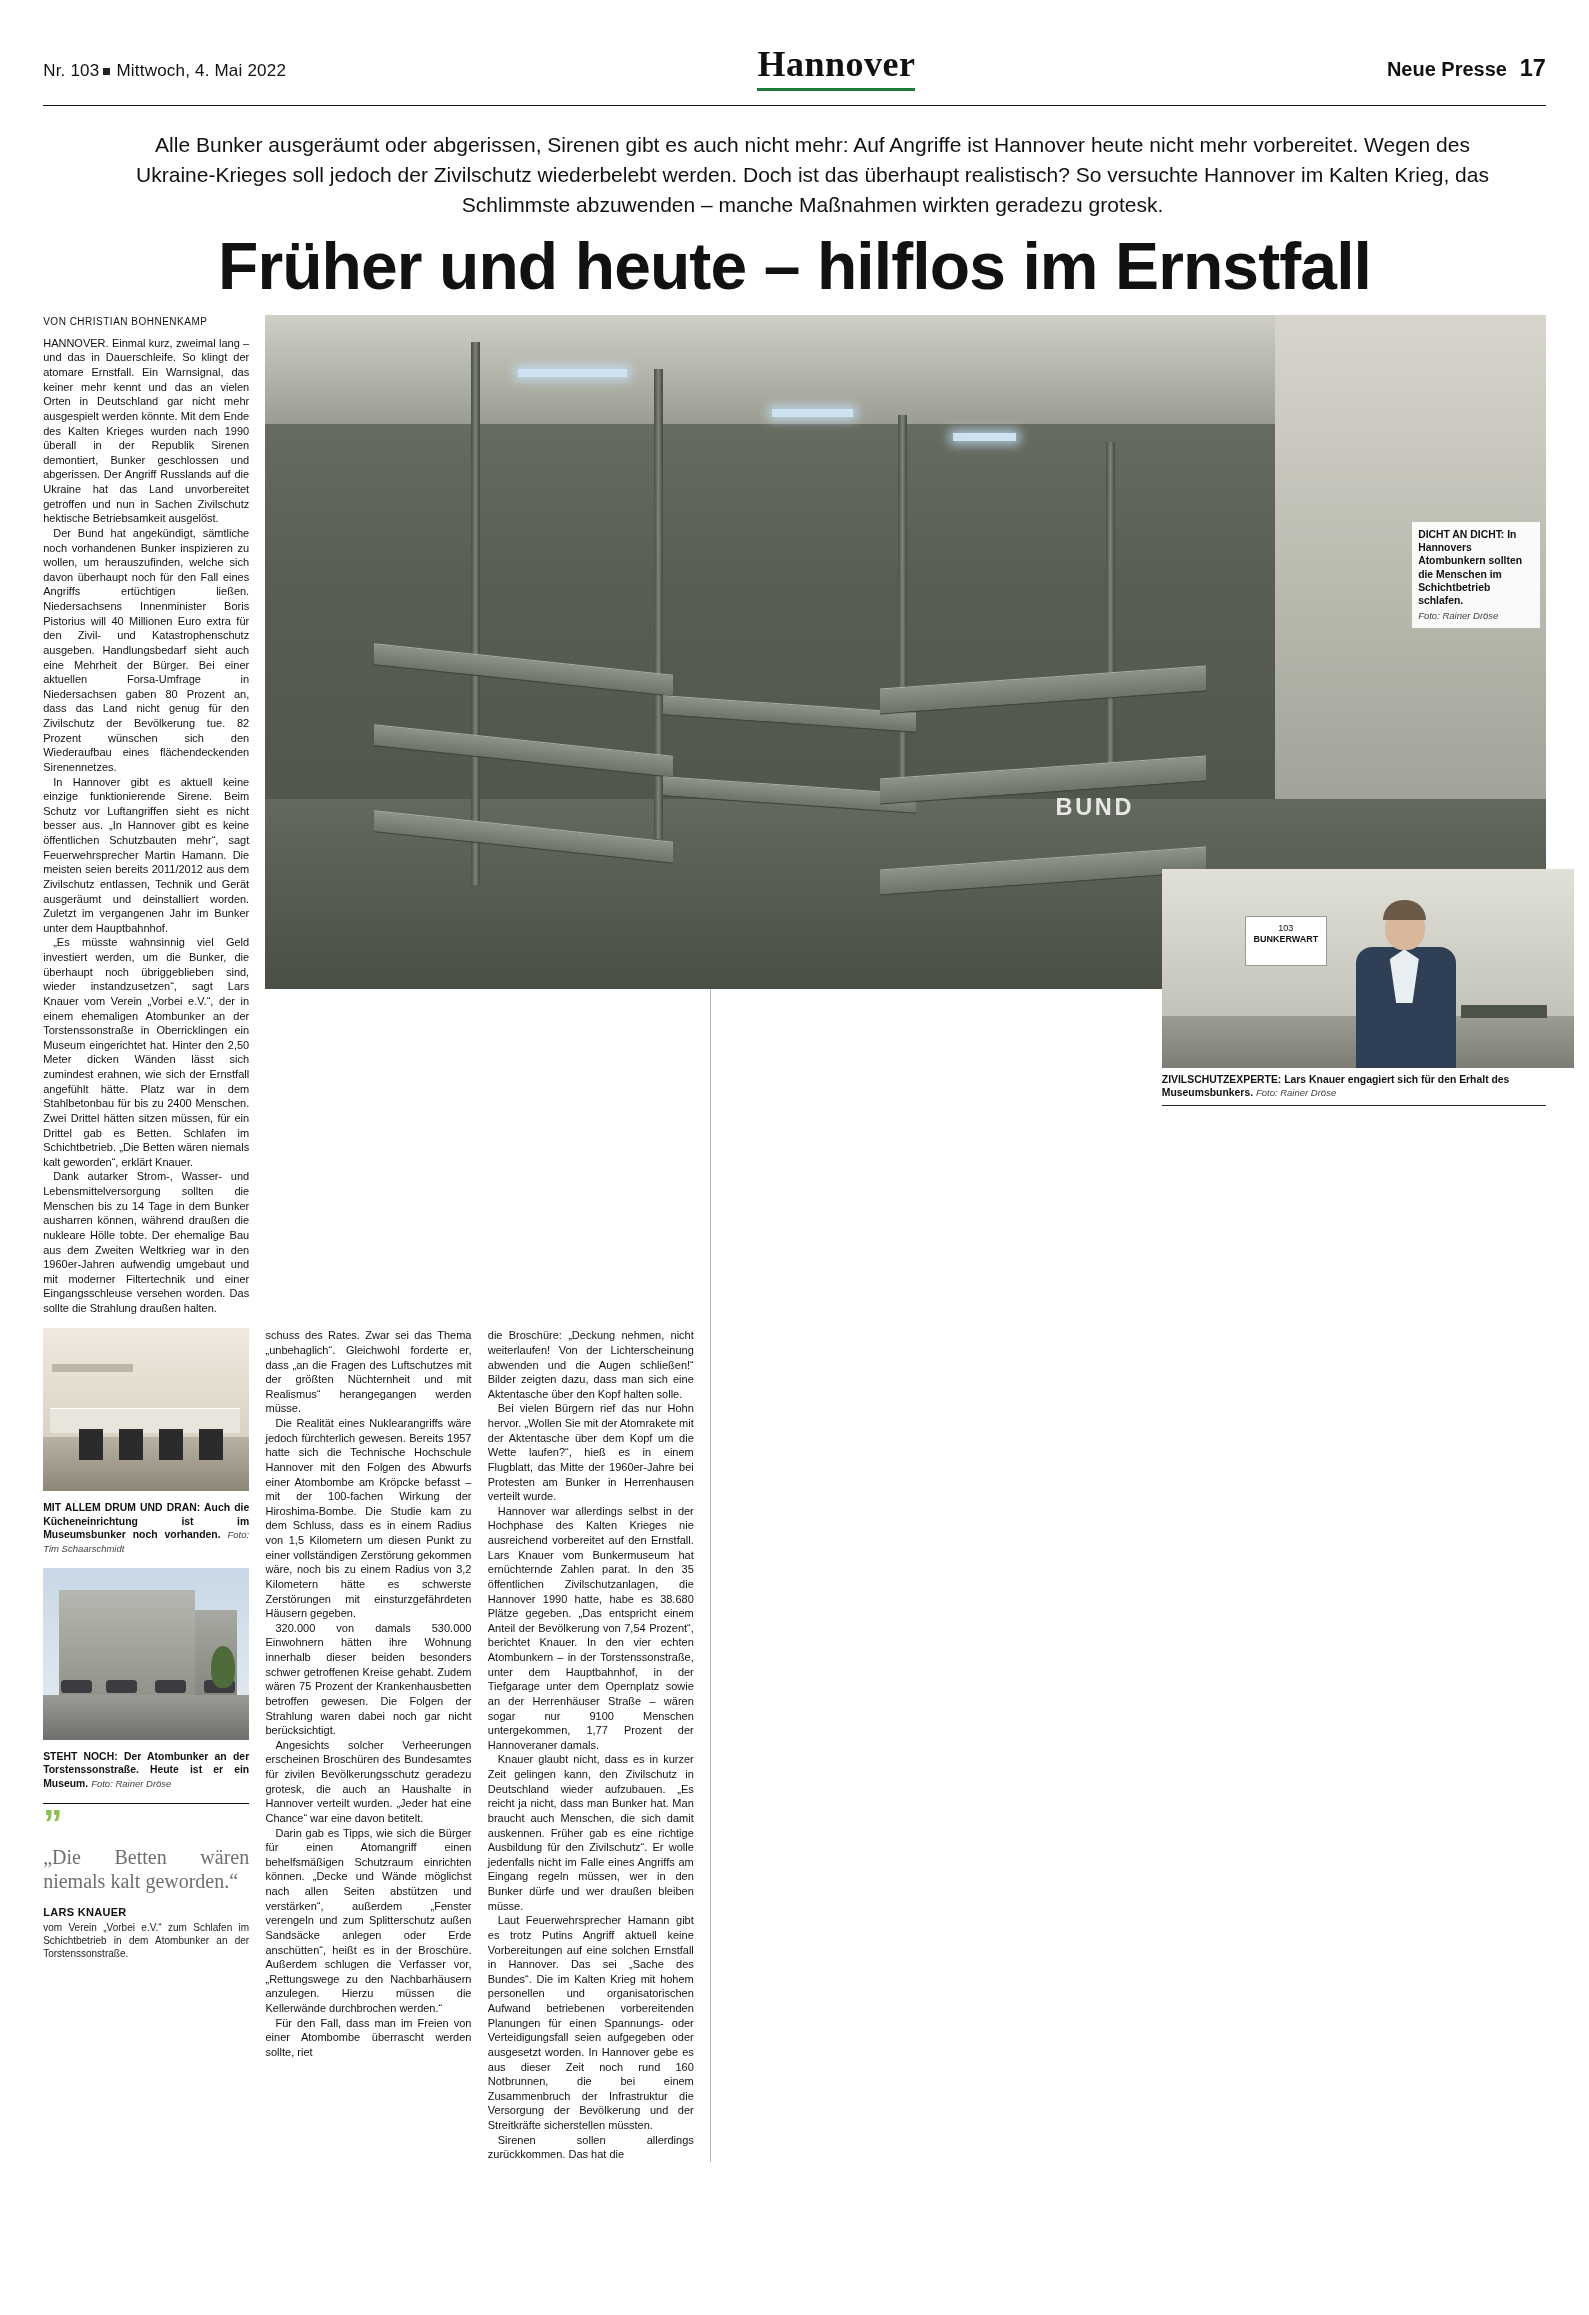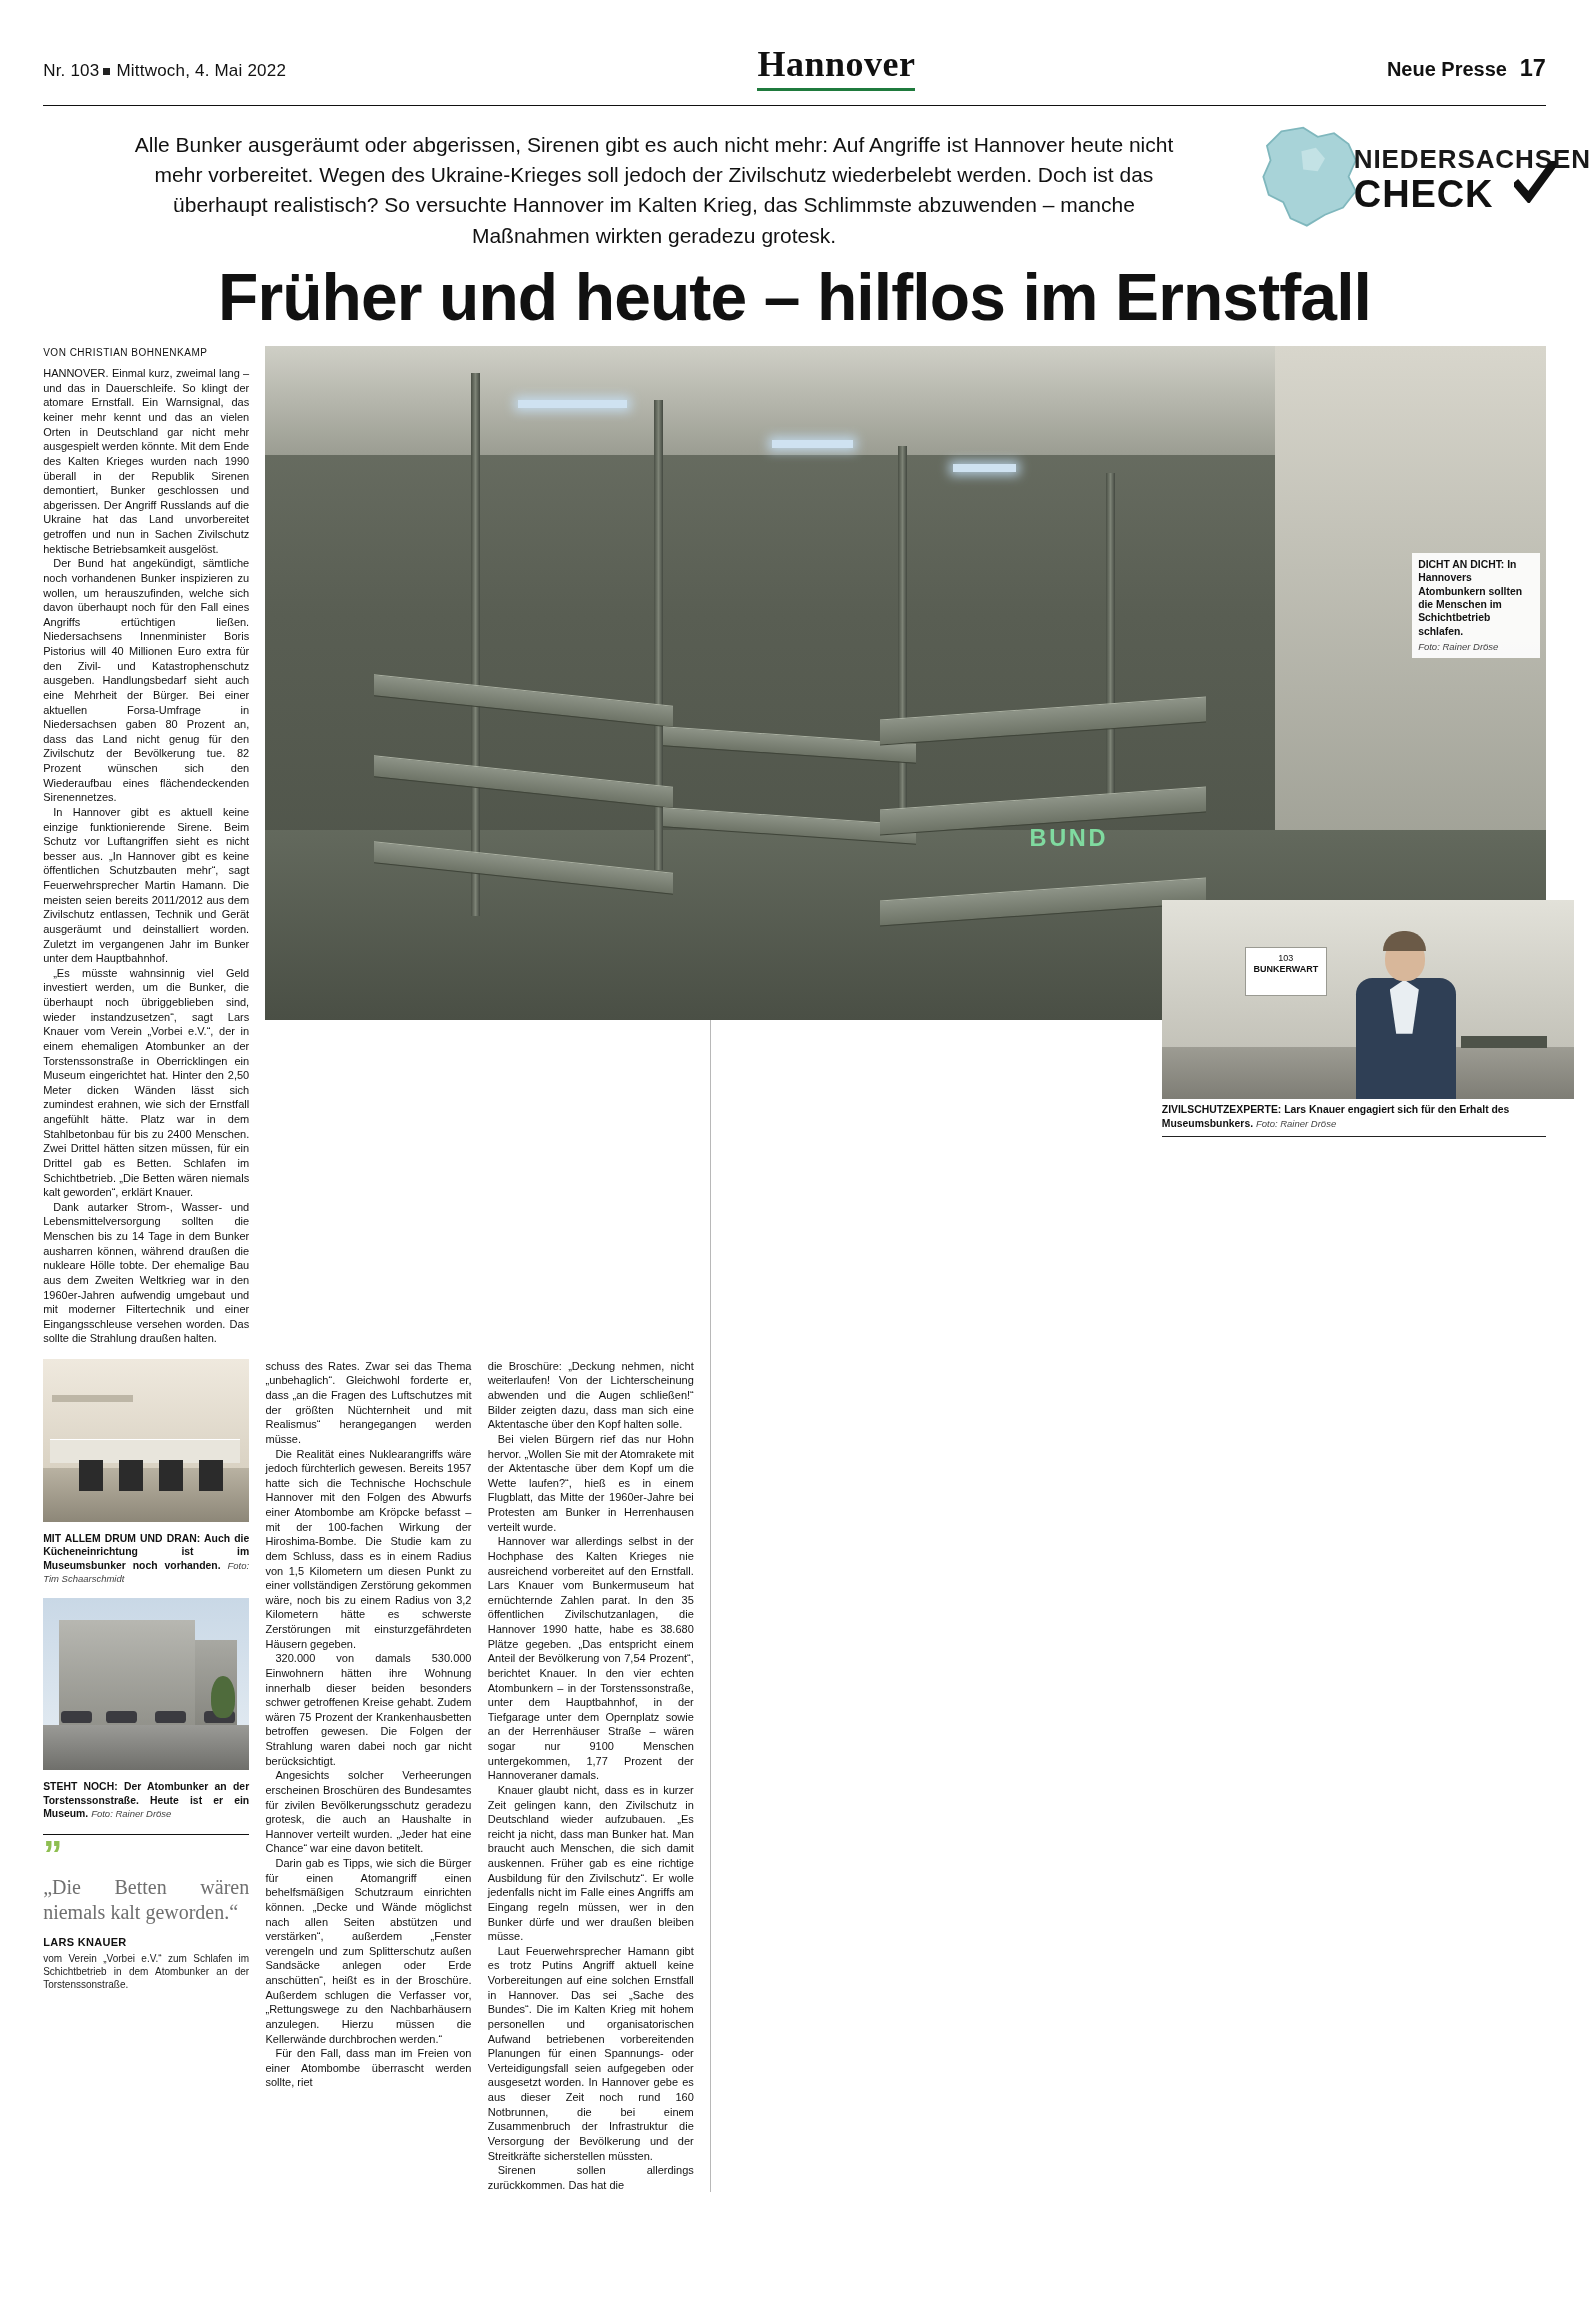--- a/index.html
+++ b/index.html
@@ -181,25 +181,26 @@
     background:linear-gradient(90deg,#4a4f45,#7d8376,#434840);
   }
   .hero .lamp{
     position:absolute;
     height:8.1px;
     background:#cfe2f1;
     box-shadow:0 0 11px 3.6px rgba(200,230,255,.75);
   }
   .hero .bund{
     position:absolute;
-    color:#86efac;
+    color:#ffffff;
     font-weight:bold;
     font-size:23.5px;
     letter-spacing:2.7px;
     opacity:.85;
+    margin-left:26px;
   }
   .hero-caption{
     position:absolute;
     right:5.4px;
     top:207px;
     width:116px;
     background:rgba(255,255,255,.92);
     padding:5.4px 6.3px;
     font-size:10.4px;
     line-height:1.28;
@@ -351,31 +352,20 @@
       <span class="title">Hannover</span>
     </div>
     <div class="masthead-right">
       <span>Neue Presse</span><span class="pagenum">17</span>
     </div>
   </div>
   <div class="rule-top"></div>
 
   <div class="teaser-wrap">
     <div class="teaser">Alle Bunker ausgeräumt oder abgerissen, Sirenen gibt es auch nicht mehr: Auf Angriffe ist Hannover heute nicht mehr vorbereitet. Wegen des Ukraine-Krieges soll jedoch der Zivilschutz wiederbelebt werden. Doch ist das überhaupt realistisch? So versuchte Hannover im Kalten Krieg, das Schlimmste abzuwenden – manche Maßnahmen wirkten geradezu grotesk.</div>
-    <div class="badge">
-      <svg class="map" viewBox="0 0 150 120">
-        <path d="M38 8 L62 4 L78 14 L96 10 L112 22 L120 40 L112 58 L120 74 L106 92 L86 100 L66 112 L48 104 L40 86 L24 78 L18 58 L26 40 L22 24 Z" fill="#a8d3d8" stroke="#7fb7bd" stroke-width="2"></path>
-        <path d="M60 30 L76 26 L86 38 L78 52 L62 50 Z" fill="#c3e2e5"></path>
-      </svg>
-      <div class="nieder">NIEDERSACHSEN</div>
-      <div class="check">CHECK</div>
-      <svg class="tick" viewBox="0 0 46 46">
-        <path d="M4 26 L16 40 L44 2" stroke="#111" stroke-width="9" fill="none" stroke-linecap="square"></path>
-      </svg>
-    </div>
   </div>
 
   <div class="headline">Früher und heute – hilflos im Ernstfall</div>
 
   <div class="body-grid">
 
     <div class="col col-1">
       <div class="byline">VON CHRISTIAN BOHNENKAMP</div>
       <p><span class="dateline"></span><span>HANNOVER. Einmal kurz, zweimal lang – und das in Dauerschleife. So klingt der atomare Ernstfall. Ein Warnsignal, das keiner mehr kennt und das an vielen Orten in Deutschland gar nicht mehr ausgespielt werden könnte. Mit dem Ende des Kalten Krieges wurden nach 1990 überall in der Republik Sirenen demontiert, Bunker geschlossen und abgerissen. Der Angriff Russlands auf die Ukraine hat das Land unvorbereitet getroffen und nun in Sachen Zivilschutz hektische Betriebsamkeit ausgelöst.</span></p>
       <p>Der Bund hat angekündigt, sämtliche noch vorhandenen Bunker inspizieren zu wollen, um herauszufinden, welche sich davon überhaupt noch für den Fall eines Angriffs ertüchtigen ließen. Niedersachsens Innenminister Boris Pistorius will 40 Millionen Euro extra für den Zivil- und Katastrophenschutz ausgeben. Handlungsbedarf sieht auch eine Mehrheit der Bürger. Bei einer aktuellen Forsa-Umfrage in Niedersachsen gaben 80 Prozent an, dass das Land nicht genug für den Zivilschutz der Bevölkerung tue. 82 Prozent wünschen sich den Wiederaufbau eines flächendeckenden Sirenennetzes.</p>

